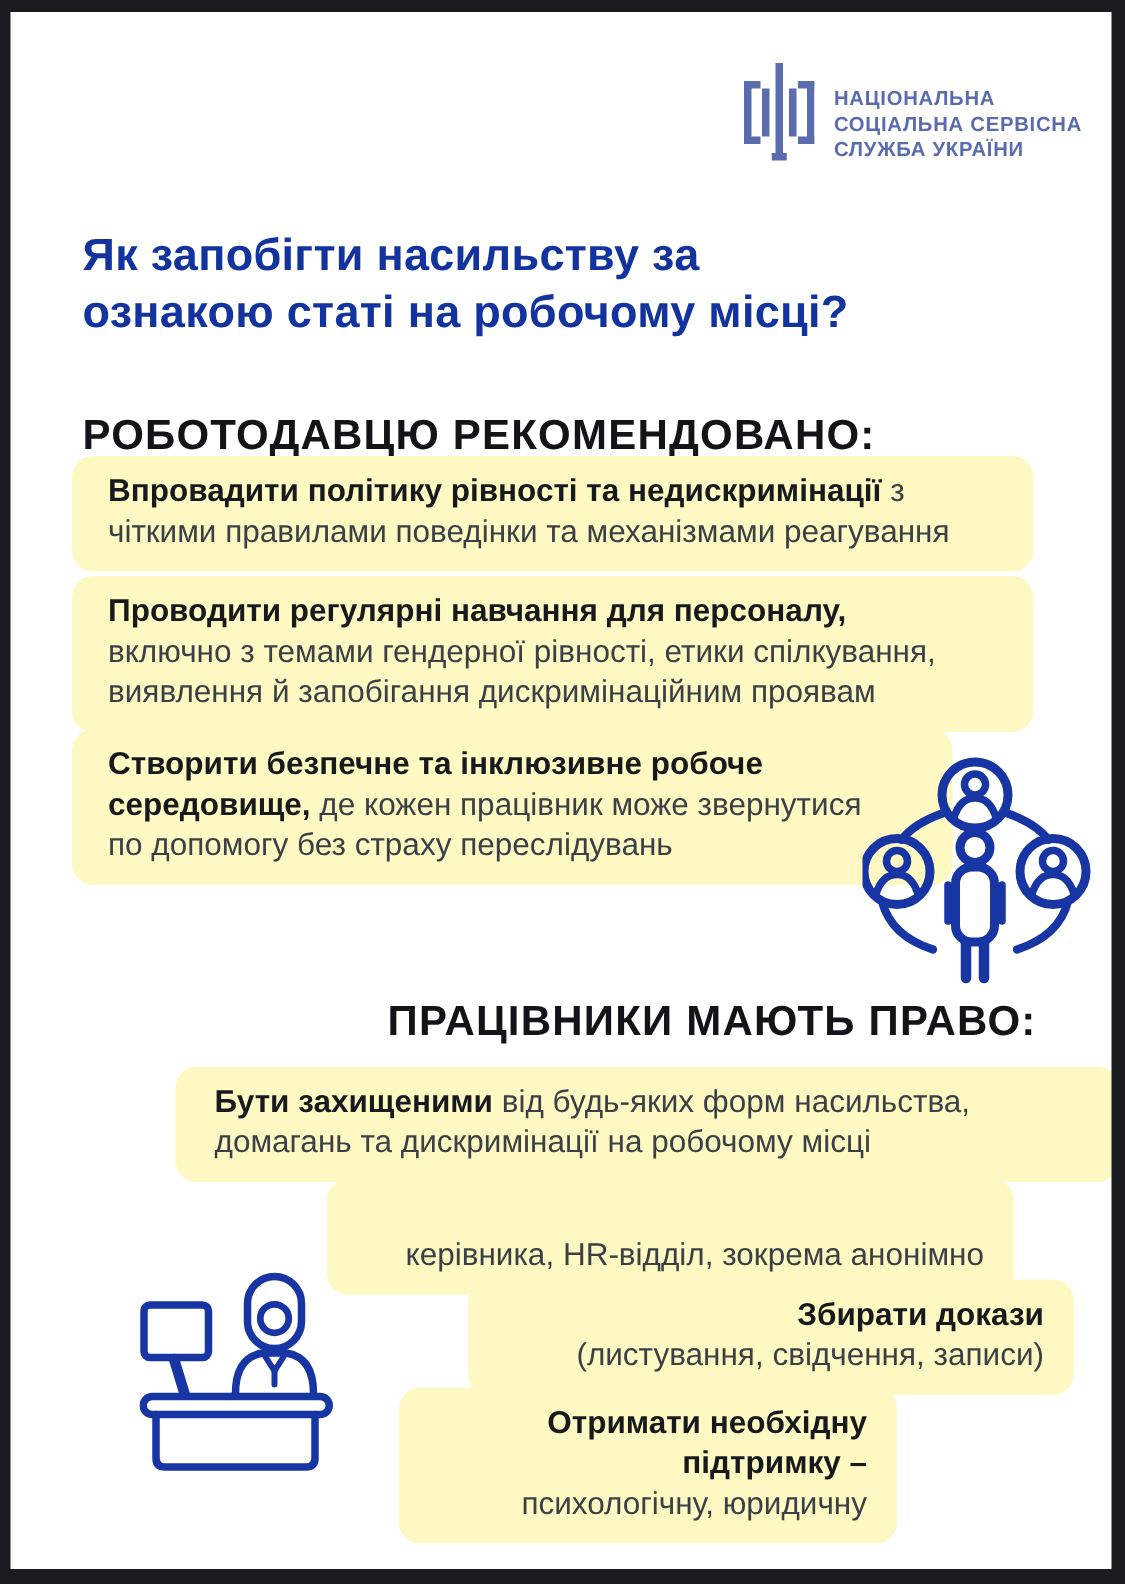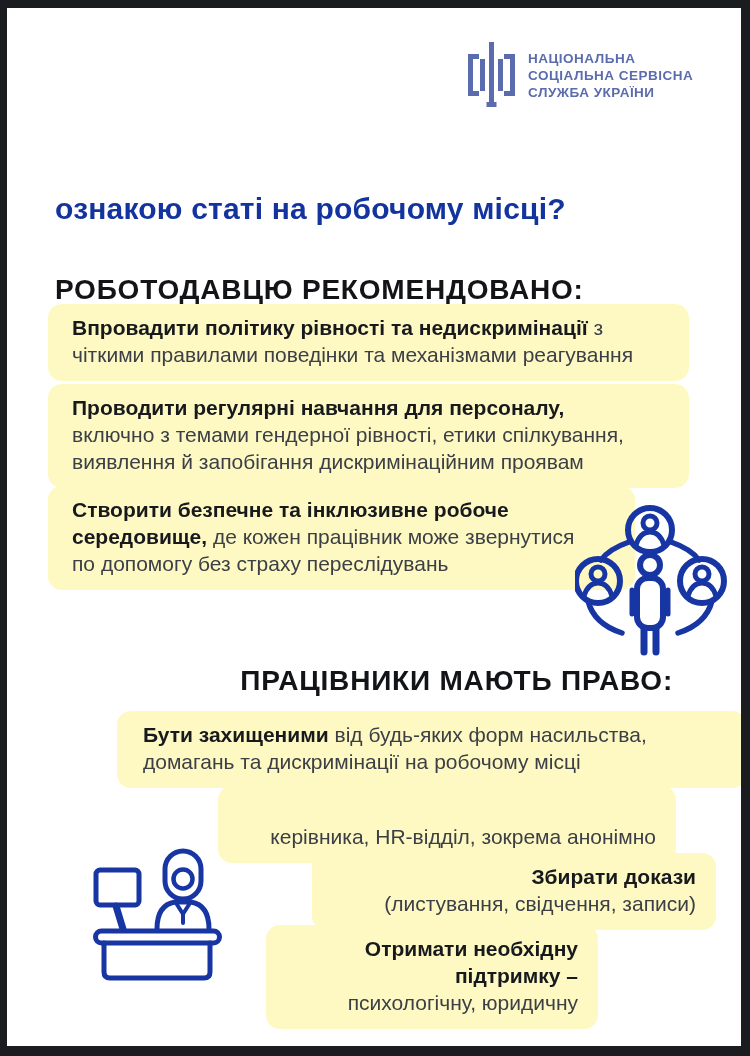--- a/index.html
+++ b/index.html
@@ -5,35 +5,35 @@
   html,body{margin:0;padding:0;}
   body{
     width:750px;height:1056px;position:relative;background:#ffffff;
     font-family:"Liberation Sans","DejaVu Sans",sans-serif;overflow:hidden;
   }
   .frame{
     position:absolute;inset:0;border-style:solid;border-color:#1b1c20;
     border-width:8px 9px 10px 7px;pointer-events:none;z-index:50;
   }
   
-  .logo{position:absolute;left:468px;top:42px;display:flex;align-items:center;gap:13px;}
+  .logo{position:absolute;left:496px;top:42px;display:flex;align-items:flex-end;gap:13px;}
   .logo svg{display:block;}
   .logo-text{color:#5b6cae;font-size:13.5px;font-weight:700;letter-spacing:.5px;line-height:17px;text-transform:uppercase;}
   
   .title{
     position:absolute;left:55px;top:152px;width:640px;margin:0;
     color:#13339e;font-size:30px;font-weight:700;line-height:38px;letter-spacing:.2px;
   }
   
   .sec-h{
     position:absolute;margin:0;color:#131418;font-size:28px;font-weight:700;
     letter-spacing:.8px;line-height:26px;white-space:nowrap;
   }
   .h-employer{left:55px;top:277px;}
-  .h-employees{top:668px;right:77px;text-align:center;}
+  .h-employees{top:668px;right:59px;text-align:center;}
   
   .box{
     position:absolute;background:#fef9c3;border-radius:14px;
     font-size:21px;line-height:27px;color:#3c4046;padding:10px 24px 13px 24px;
     box-sizing:border-box;
   }
   .box b{color:#17191d;font-weight:700;}
   .b1{left:48px;top:304px;width:641px;}
   .b2{left:48px;top:384px;width:641px;}
   .b3{left:48px;top:486px;width:587px;}
@@ -66,21 +66,21 @@
       </g>
     </svg>
     <div class="logo-text">
       <div>НАЦІОНАЛЬНА</div>
       <div>СОЦІАЛЬНА СЕРВІСНА</div>
       <div>СЛУЖБА УКРАЇНИ</div>
     </div>
   </header>
 
   <h1 class="title">
-    <br>
+    <span>Як запобігти насильству за</span><br>
     <span>ознакою статі на робочому місці?</span>
   </h1>
 
   <h2 class="sec-h h-employer">РОБОТОДАВЦЮ РЕКОМЕНДОВАНО:</h2>
 
   <div class="box b1">
     <b>Впровадити політику рівності та недискримінації</b><span> з</span><br>
     <span>чіткими правилами поведінки та механізмами реагування</span>
   </div>
 

